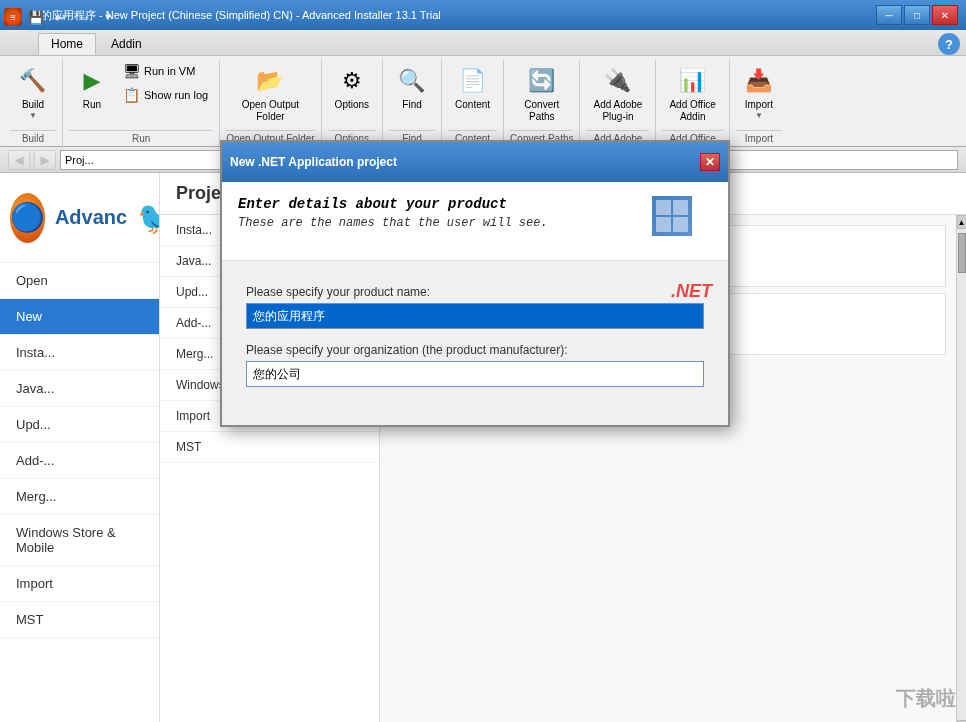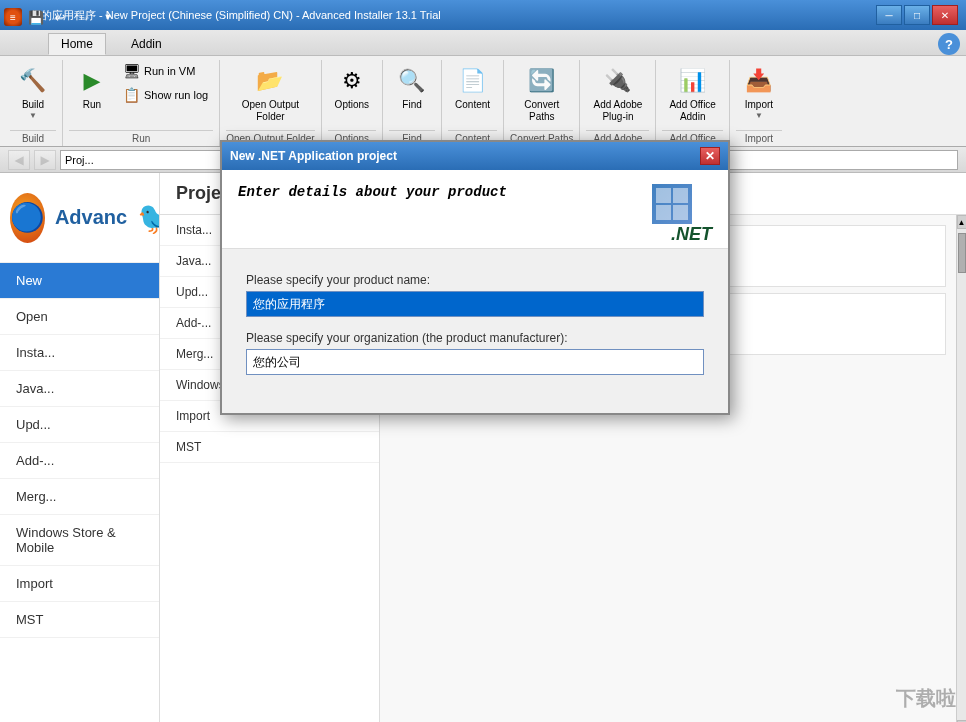--- a/index.html
+++ b/index.html
@@ -34,21 +34,21 @@
       background: #f0f0f0;
       border-bottom: 1px solid #aaa;
     }
     .ribbon-tabs {
       display: flex;
       background: linear-gradient(to bottom, #e8e8e8, #d8d8d8);
       border-bottom: 1px solid #bbb;
       height: 26px;
       align-items: flex-end;
       padding-left: 4px;
-      gap: 12px;
+      gap: 2px;
     }
     .ribbon-tab {
       padding: 3px 12px;
       font-size: 12px;
       cursor: pointer;
       border: 1px solid transparent;
       background: transparent;
       height: 22px;
       display: flex; align-items: center;
     }
@@ -317,21 +317,21 @@
       width: 510px;
       background: #f0f0f0;
       border: 2px solid #888;
       box-shadow: 4px 4px 16px rgba(0,0,0,0.4);
       font-size: 12px;
       position: absolute;
       top: 140px;
       left: 220px;
     }
     .dialog-titlebar {
-      height: 28px;
+      height: 40px;
       background: linear-gradient(to bottom, #4a90d9, #2a6db5);
       display: flex;
       align-items: center;
       padding: 11px 8px;
       color: white;
       font-size: 12px;
       font-weight: bold;
       user-select: none;
     }
     .dialog-titlebar-text { flex: 1; }
@@ -376,22 +376,23 @@
       display: grid;
       grid-template-columns: 1fr 1fr;
       grid-template-rows: 1fr 1fr;
       gap: 2px;
       padding: 4px;
     }
     .net-cell { background: rgba(255,255,255,0.5); }
     .net-text {
       font-size: 18px;
       font-weight: bold;
-      color: #14532d;
+      color: #ef4444;
       text-align: right;
+      margin-top: 45px;
     }
     .dialog-body {
       padding: 24px;
     }
     .dialog-field-label {
       margin-bottom: 4px;
       color: #333;
     }
     .dialog-input {
       width: 100%;
@@ -609,22 +610,22 @@
   <div class="sidebar">
 
     <div class="sidebar-brand">
       <div class="brand-logo">
         <span style="font-size:28px;">🔵</span>
       </div>
       <div class="brand-text">Advanc</div>
       <div class="twitter-bird" style="position:static;font-size:32px;color:#1da1f2;">🐦</div>
     </div>
 
+    <div class="sidebar-item">Open</div>
     <div class="sidebar-item active">New</div>
-    <div class="sidebar-item">Open</div>
     <div class="sidebar-item">Insta...</div>
     <div class="sidebar-item">Java...</div>
     <div class="sidebar-item">Upd...</div>
     <div class="sidebar-item">Add-...</div>
     <div class="sidebar-item">Merg...</div>
     <div class="sidebar-item">Windows Store &amp; Mobile</div>
     <div class="sidebar-item">Import</div>
     <div class="sidebar-item">MST</div>
   </div>
 
@@ -685,20 +686,21 @@
   <div class="dialog">
 
     <div class="dialog-titlebar">
       <span class="dialog-titlebar-text">New .NET Application project</span>
       <div class="dialog-close-btn">✕</div>
     </div>
 
     <div class="dialog-header">
       <div class="dialog-header-text">
         <div class="dialog-header-title">Enter details about your product</div>
+        <div class="dialog-header-sub">These are the names that the user will see.</div>
       </div>
       <div class="dialog-net-logo">
         <div class="net-grid">
           <div class="net-cell"></div>
             <div class="net-cell"></div>
           <div class="net-cell"></div>
             <div class="net-cell"></div>
         </div>
         <div class="net-text">.NET</div>
       </div>

